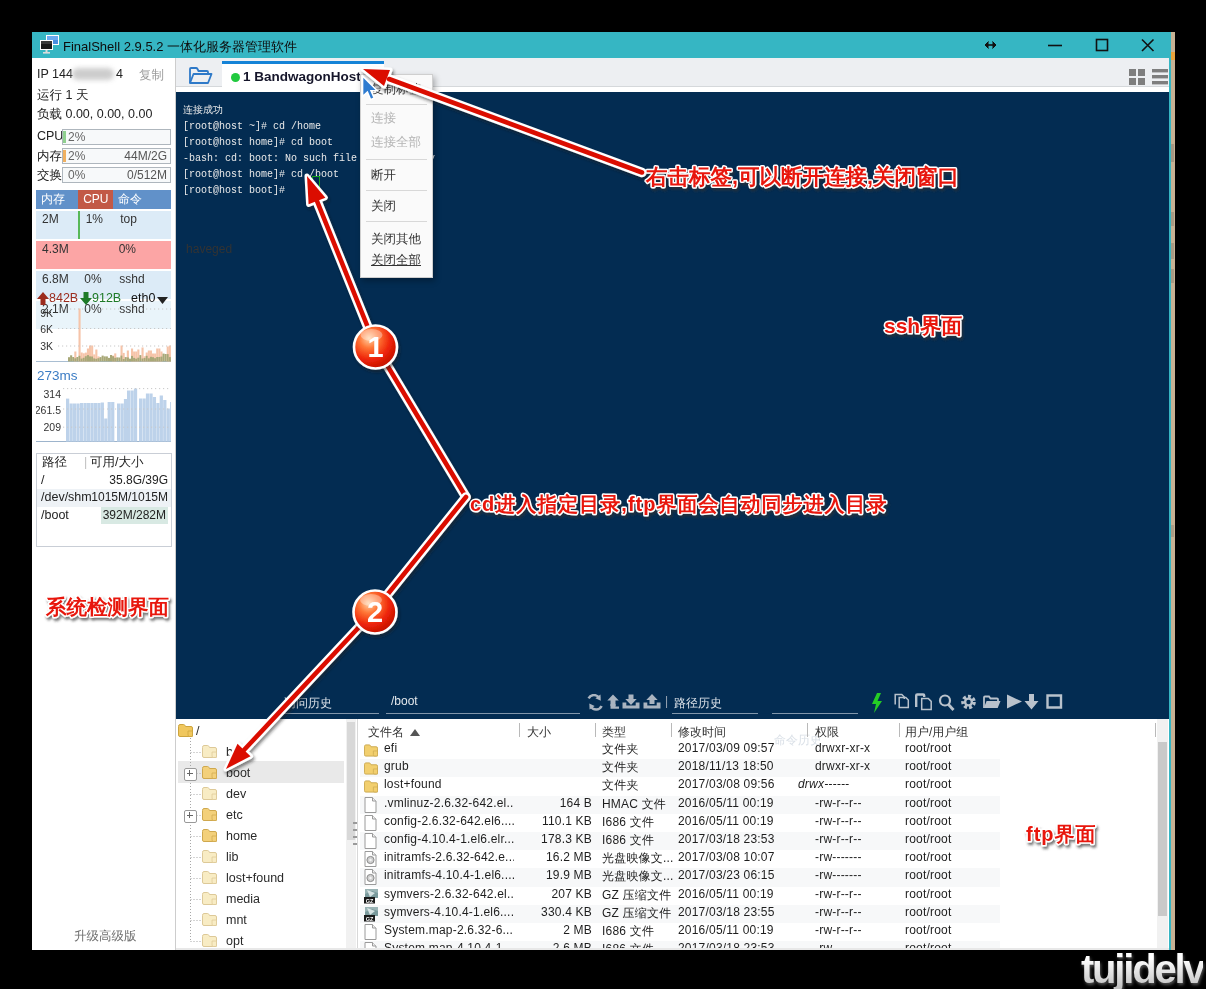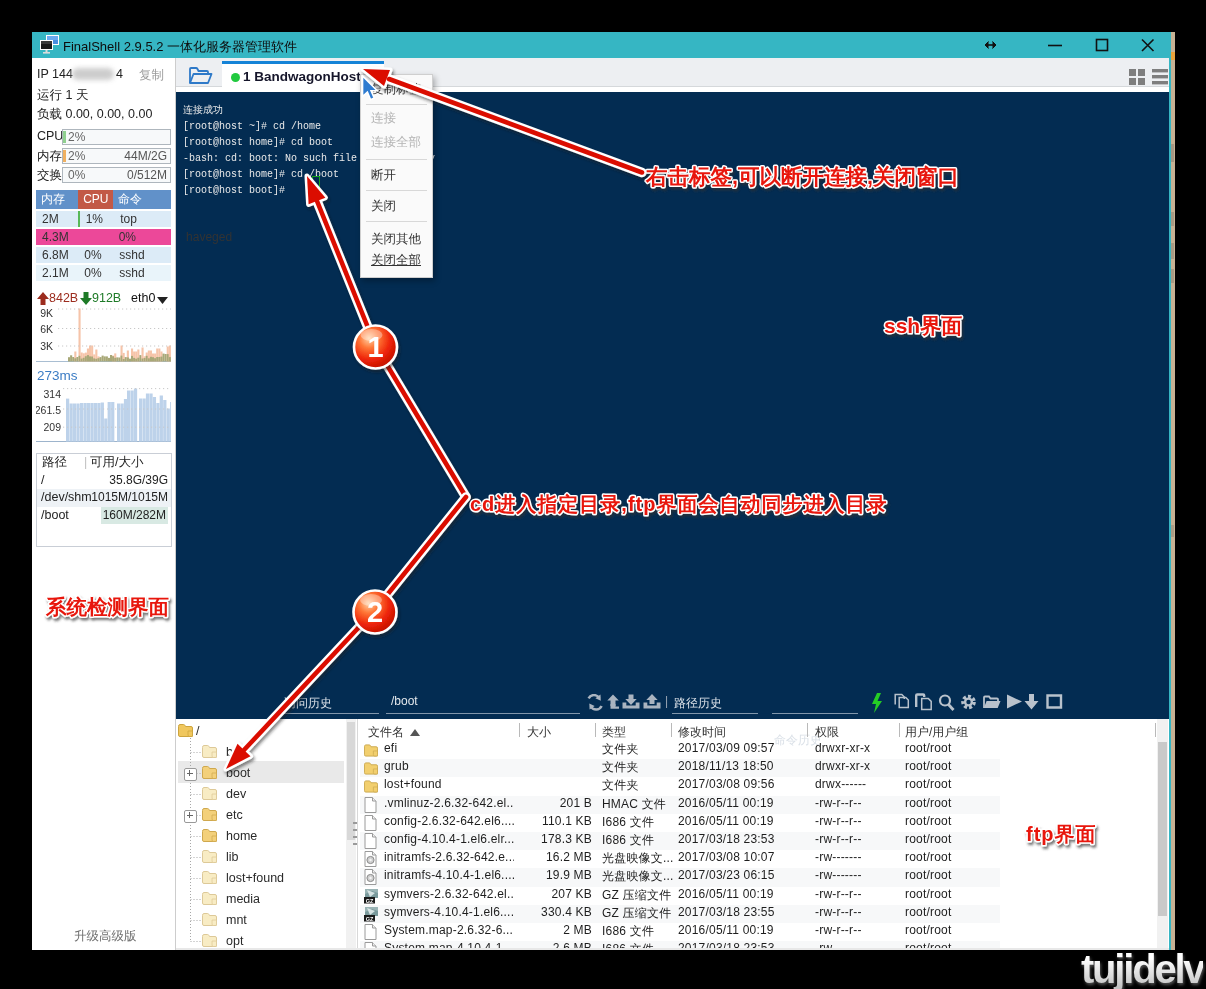--- a/index.html
+++ b/index.html
@@ -16,21 +16,21 @@
 #bottomline{left:176px;top:948px;width:994px;height:2px;background:#e8e8e8;}
 #rightstrip{left:1171px;top:32px;width:4px;height:918px;background:#c7b295;}
 #rightcyan{left:1169px;top:58px;width:2px;height:892px;background:#36b6c3;}
 .mono{font-family:"Liberation Mono",monospace;}
 .bar{position:absolute;left:62px;width:107px;height:14px;border:1px solid #aeb6bd;background:#f7f9fa;font-size:12px;color:#666;}
 .bar .pct{position:absolute;left:5px;top:0px;}
 .bar .val{position:absolute;right:3px;top:0px;color:#555;}
 .ptbl{position:absolute;left:36px;top:190px;width:135px;font-size:12px;}
 .ptbl .hd{height:19px;line-height:19px;color:#fff;display:flex;}
 .ptbl .hd div{padding-left:5px;}
-.prow{height:16px;line-height:16px;margin-top:2px;display:flex;color:#333;}
+.prow{height:28px;line-height:16px;margin-top:2px;display:flex;color:#333;}
 .prow div{padding-left:6px;}
 .c1{width:40px;}.c2{width:32px;}.c3{width:57px;}
 .dtbl{position:absolute;left:36px;top:453px;width:134px;height:92px;border:1px solid #c9ced6;font-size:12.5px;color:#222;}
 .drow{height:17.5px;line-height:17.5px;position:relative;}
 .drow .v{position:absolute;right:3px;top:0;font-size:12px;}
 #term-text{left:183px;top:102.5px;font-size:10px;line-height:16px;color:#e9e9e9;white-space:pre;}
 #toolbar{left:176px;top:688px;width:994px;height:31px;font-size:12px;color:#dbe1e8;}
 .ul{position:absolute;height:1px;background:#8196ab;top:25px;}
 #menu{left:360px;top:74px;width:71px;height:202px;background:#fafafa;border:1px solid #cfcfcf;box-shadow:2px 3px 6px rgba(0,0,0,0.3);font-size:12.5px;color:#333;z-index:20;}
 #menu .mi{position:absolute;left:10px;}
@@ -135,21 +135,21 @@
     <div class="hd">
         <div class="c1" style="background:#6191c9;">内存</div>
         <div class="c2" style="background:#c25946;">CPU</div>
         <div class="c3" style="background:#6191c9;">命令</div>
       </div>
     <div class="prow" style="background:#dcebf7;">
         <div class="c1">2M</div>
         <div class="c2" style="border-left:2px solid #58b858;">1%</div>
         <div class="c3">top</div>
       </div>
-    <div class="prow" style="background:#ec4899;gap:44px;">
+    <div class="prow" style="background:#fca5a5;gap:44px;">
         <div class="c1">4.3M</div>
         <div class="c2">0%</div>
         <div class="c3">haveged</div>
       </div>
     <div class="prow" style="background:#dcebf7;">
         <div class="c1">6.8M</div>
         <div class="c2">0%</div>
         <div class="c3">sshd</div>
       </div>
     <div class="prow" style="background:#e9f4fa;">
@@ -310,21 +310,21 @@
       </g>
       <g stroke="#c8c8c8" stroke-dasharray="1.2,2.8">
         <path d="M27 3.6 H135 M27 24 H135 M27 42.2 H135"></path>
       </g>
     </svg>
 
   <div class="dtbl">
     <div class="drow"><span style="padding-left:5px;margin-top:12px;">路径</span><span style="position:absolute;left:47px;color:#c0c0c0;">|</span><span style="position:absolute;left:53px;">可用/大小</span></div>
     <div class="drow"><span style="padding-left:4px;">/</span><span class="v">35.8G/39G</span></div>
     <div class="drow" style="background:#eef2f6;"><span style="padding-left:4px;">/dev/shm</span><span class="v">1015M/1015M</span></div>
-    <div class="drow"><span style="padding-left:4px;">/boot</span><span class="v" style="background:#d8e9e3;padding:0 2px;">160M/282M</span></div>
+    <div class="drow"><span style="padding-left:4px;">/boot</span><span class="v" style="background:#d8e9e3;padding:0 2px;">392M/282M</span></div>
   </div>
   <div class="abs" style="left:74px;top:928px;color:#6e6e6e;">升级高级版</div>
 </div>
 <div class="abs mono" id="term-text">连接成功
 [root@host ~]# cd /home
 [root@host home]# cd boot
 -bash: cd: boot: No such file or directory
 [root@host home]# cd /boot
 [root@host boot]# </div>
 <div class="abs" style="left:312px;top:176px;width:6px;height:9px;border:1px solid #14a81e;"></div>
@@ -526,29 +526,29 @@
 <div class="fc" style="left:318px;top:40.2px;">2018/11/13 18:50</div>
 <div class="fc" style="left:455px;top:40.2px;">drwxr-xr-x</div>
 <div class="fc" style="left:545px;top:40.2px;">root/root</div>
 <svg class="abs" style="left:4px;top:61.4px;" width="14" height="13" viewBox="0 0 15 13">
       <path d="M0.5 2.5 Q0.5 0.5 2 0.5 L5.5 0.5 Q6.5 0.5 7 1.5 L7.5 2.5 L13 2.5 Q14.5 2.5 14.5 4 L14.5 11 Q14.5 12.5 13 12.5 L2 12.5 Q0.5 12.5 0.5 11 Z" fill="#f2cf6e" stroke="#caa84e" stroke-width="1"></path>
       <path d="M10 7 L14.5 7 L14.5 12.5 L11.5 12.5 Q10 12.5 10 11 Z" fill="#f2cf6e" stroke="#caa84e" stroke-width="0.8" opacity="0.9"></path>
     </svg>
 <div class="fc" style="left:24px;top:58.4px;width:130px;">lost+found</div>
 <div class="fc" style="left:242px;top:58.4px;width:72px;">文件夹</div>
 <div class="fc" style="left:318px;top:58.4px;">2017/03/08 09:56</div>
-<div class="fc" style="left:455px;top:58.4px;">drwx------</div>
+<div class="fc" style="left:438px;top:58.4px;font-style:italic;">drwx------</div>
 <div class="fc" style="left:545px;top:58.4px;">root/root</div>
 <div class="abs" style="left:0;top:76.6px;width:640px;height:18.2px;background:#f7f8f9;"></div>
 <svg class="abs" style="left:4px;top:77.6px;" width="13" height="16" viewBox="0 0 13 16">
       <path d="M1 0.5 L8.5 0.5 L12 4 L12 15.5 L1 15.5 Z" fill="#fff" stroke="#9a9a9a"></path>
       <path d="M8.5 0.5 L8.5 4 L12 4" fill="#eee" stroke="#9a9a9a"></path>
     </svg>
 <div class="fc" style="left:24px;top:76.6px;width:130px;">.vmlinuz-2.6.32-642.el...</div>
-<div class="fc" style="left:132px;top:76.6px;width:100px;text-align:right;">201 B</div>
+<div class="fc" style="left:132px;top:76.6px;width:100px;text-align:right;">164 B</div>
 <div class="fc" style="left:242px;top:76.6px;width:72px;">HMAC 文件</div>
 <div class="fc" style="left:318px;top:76.6px;">2016/05/11 00:19</div>
 <div class="fc" style="left:455px;top:76.6px;">-rw-r--r--</div>
 <div class="fc" style="left:545px;top:76.6px;">root/root</div>
 <svg class="abs" style="left:4px;top:95.8px;" width="13" height="16" viewBox="0 0 13 16">
       <path d="M1 0.5 L8.5 0.5 L12 4 L12 15.5 L1 15.5 Z" fill="#fff" stroke="#9a9a9a"></path>
       <path d="M8.5 0.5 L8.5 4 L12 4" fill="#eee" stroke="#9a9a9a"></path>
     </svg>
 <div class="fc" style="left:24px;top:94.8px;width:130px;">config-2.6.32-642.el6....</div>
 <div class="fc" style="left:132px;top:94.8px;width:100px;text-align:right;">110.1 KB</div>

